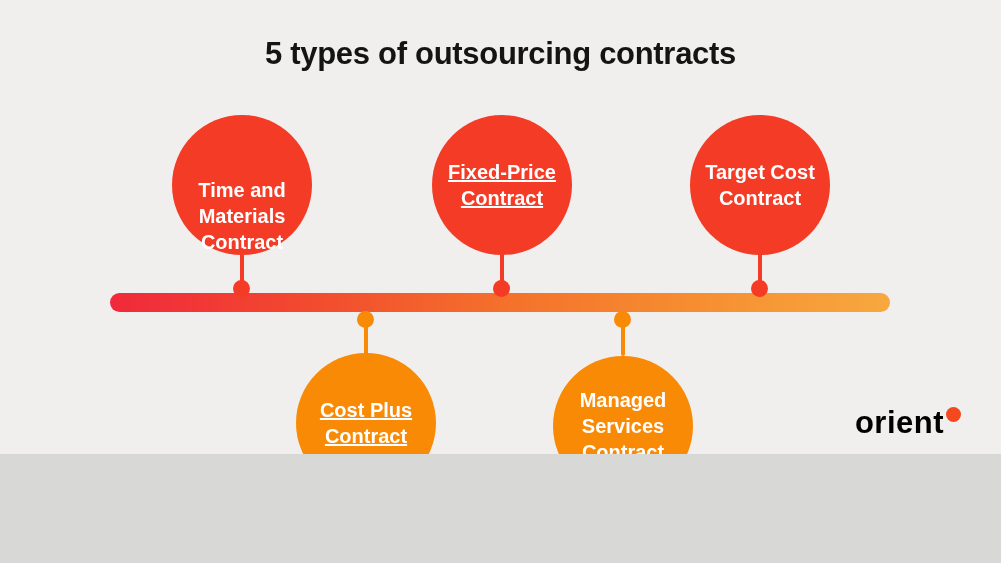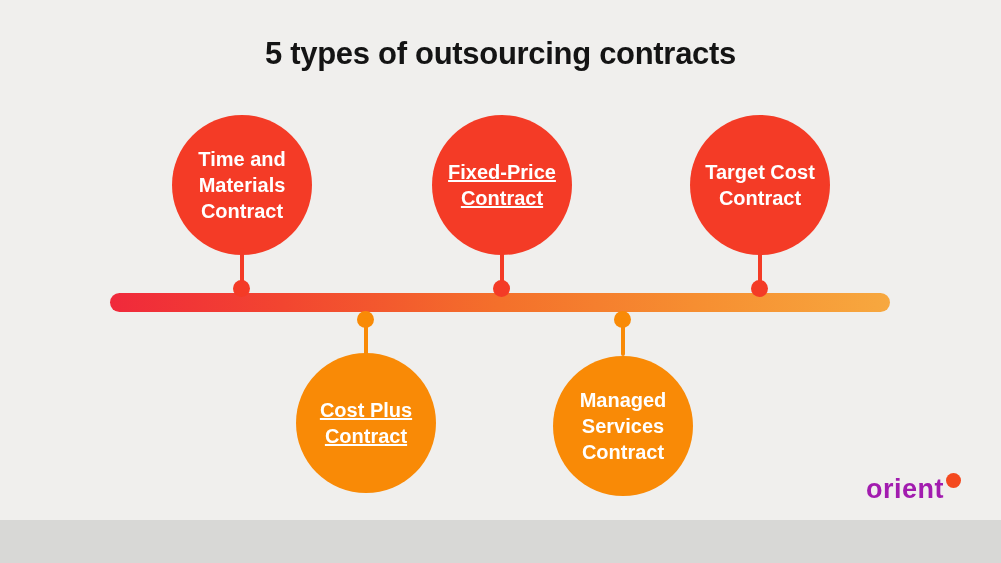--- a/index.html
+++ b/index.html
@@ -2,21 +2,21 @@
 <html><head>
 <meta charset="utf-8">
 <style>
   * { margin: 0; padding: 0; box-sizing: border-box; }
   html, body { background: #d8d8d6; }
   body { font-family: "Liberation Sans", sans-serif; }
 
   .canvas {
     position: relative;
     width: 1001px;
-    height: 520px;
+    height: 454px;
     background: #F0EFED;
     overflow: hidden;
   }
 
   .title {
     position: absolute;
     top: 36px;
     left: 0;
     width: 100%;
     text-align: center;
@@ -65,21 +65,21 @@
   .dot {
     position: absolute;
     width: 17px;
     height: 17px;
     border-radius: 50%;
   }
   .dot.red    { background: #F43B26; }
   .dot.orange { background: #F98A06; }
 
   
-  .n0 .bubble { left: 172px; top: 115px; }
+  .n0 .bubble { left: 172px; top: 115px; align-items: flex-end; }
   .n0 .stem   { left: 240px; top: 248px; height: 42px; }
   .n0 .dot    { left: 233px; top: 280px; }
 
   
   .n1 .dot    { left: 357px; top: 311px; }
   .n1 .stem   { left: 364px; top: 318px; height: 38px; }
   .n1 .bubble { left: 296px; top: 353px; text-decoration: underline; }
 
   
   .n2 .bubble { left: 432px; top: 115px; text-decoration: underline; }
@@ -97,24 +97,24 @@
   .n4 .dot    { left: 751px; top: 280px; }
 
   .logo {
     position: absolute;
     right: 40px;
     bottom: 16px;
     display: flex;
     align-items: flex-start;
   }
   .logo-text {
-    font-size: 27px;
+    font-size: 31px;
     font-weight: 700;
     letter-spacing: 0.5px;
-    color: #a21caf;
+    color: #000000;
     line-height: 30px;
   }
   .logo-dot {
     width: 15px;
     height: 15px;
     border-radius: 50%;
     background: #F4491F;
     margin-left: 2px;
     margin-top: -1px;
   }

